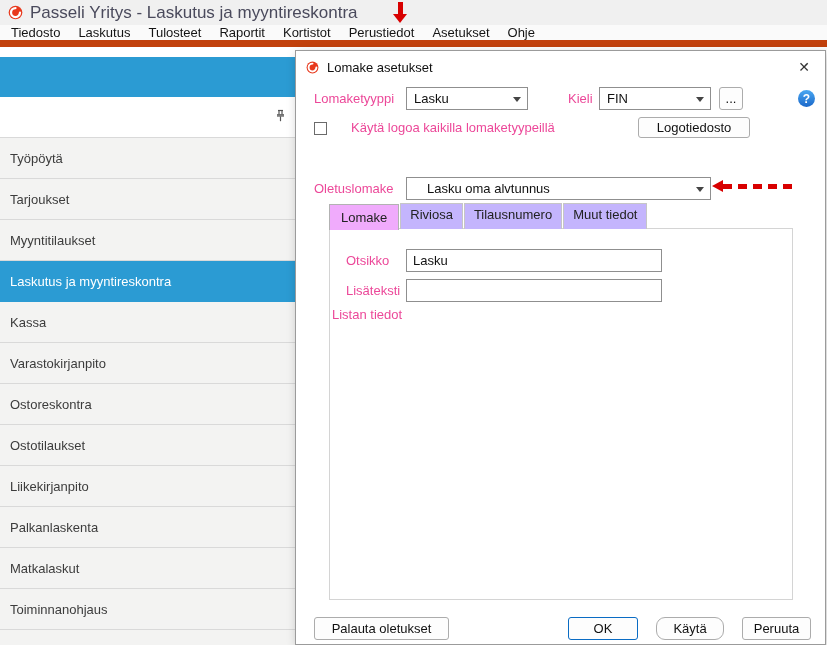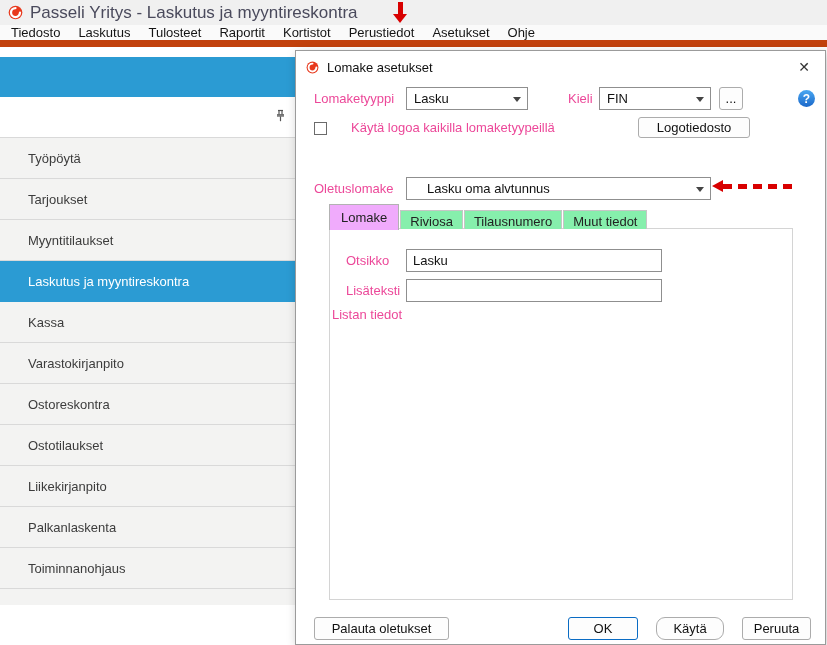--- a/index.html
+++ b/index.html
@@ -13,21 +13,21 @@
   .menubar { position:absolute; left:0; top:25px; width:827px; height:22px; background:#fafafa;
              border-bottom:7px solid #c2410c; display:flex; align-items:center; padding-left:2px; }
   .menu-item { padding:0 9px; height:22px; line-height:22px; color:#141414; font-size:13px; cursor:default; }
 
   
   .sidebar { position:absolute; left:0; top:47px; width:296px; height:598px; background:#fff; z-index:1; }
   .side-banner { margin-top:10px; height:40px; background:#2b9bd3; }
   .side-pinstrip { position:relative; height:40px; background:#fff; }
   .pin-btn { position:absolute; right:8px; top:11px; width:16px; height:16px; display:flex; align-items:center; justify-content:center; cursor:default; }
   .side-list { border-top:1px solid #d9d9d9; }
-  .side-item { height:41px; display:flex; align-items:center; padding-left:28px; background:#f3f3f2;
+  .side-item { height:41px; display:flex; align-items:center; padding-left:10px; background:#f3f3f2;
                border-bottom:1px solid #d9d9d9; color:#3c3c3c; font-size:13px; cursor:default; }
   .side-item.selected { background:#2b9bd3; border-bottom-color:#2b9bd3; color:#fff; }
   .side-item.partial { height:16px; border-bottom:none; }
 
   
   .dialog { position:absolute; left:295px; top:50px; width:531px; height:595px; background:#fff;
             border:1px solid #9b9b9b; box-shadow:2px 3px 10px rgba(0,0,0,.22); z-index:10; }
   .dlg-title { height:30px; display:flex; align-items:center; gap:8px; padding:16px 10px; font-size:13px; color:#101010; }
   .dlg-close { margin-left:auto; width:22px; height:22px; display:flex; align-items:center; justify-content:center;
                font-size:14px; color:#333; cursor:default; }
@@ -42,21 +42,21 @@
   .btn { position:absolute; height:23px; display:flex; align-items:center; justify-content:center;
          border:1px solid #acacac; background:#fdfdfd; border-radius:3px; font-size:13px; color:#111; cursor:default; }
   .btn.default { border:1px solid #0a6cc4; }
   .checkbox { position:absolute; width:13px; height:13px; border:1px solid #6b6b6b; background:#fff; cursor:default; }
   .help-icon { position:absolute; width:17px; height:17px; border-radius:50%;
                background:linear-gradient(#4aa8f2,#1a67c9); color:#fff; font-weight:bold; font-size:12px;
                display:flex; align-items:center; justify-content:center; cursor:default; }
 
   
   .tabstrip { position:absolute; left:33px; top:153px; height:25px; display:flex; align-items:flex-end; z-index:3; }
-  .tab { padding:3px 9px 0; background:#86efac; border:1px solid #c6c6c6; border-bottom:none; font-size:13px;
+  .tab { padding:3px 9px 7px; background:#c4b5fd; border:1px solid #c6c6c6; border-bottom:none; font-size:13px;
          color:#222; margin-right:1px; cursor:default; }
   .tab.active { background:#f0abfc; padding:5px 11px 5px; border-color:#b2b2b2; margin-bottom:-1px; }
   .tabpage { position:absolute; left:33px; top:177px; width:464px; height:372px; border:1px solid #d4d4d4; background:#fff; z-index:2; }
 
   
   .list { position:absolute; left:35px; top:272px; width:460px; height:244px; border:1px solid #c9c9c9; background:#fff; }
   .lrow { display:flex; height:22px; line-height:21px; border-bottom:1px solid #ededed; }
   .lc1 { width:125px; padding-left:8px; color:#1d1d1d; overflow:hidden; white-space:nowrap; }
   .lc2 { width:323px; padding-left:8px; color:#1d1d1d; overflow:hidden; white-space:nowrap; }
   .lc2.sel { background:#419ee0; color:#fff; }
@@ -115,20 +115,21 @@
     <div class="side-item">Työpöytä</div>
     <div class="side-item">Tarjoukset</div>
     <div class="side-item">Myyntitilaukset</div>
     <div class="side-item selected">Laskutus ja myyntireskontra</div>
     <div class="side-item">Kassa</div>
     <div class="side-item">Varastokirjanpito</div>
     <div class="side-item">Ostoreskontra</div>
     <div class="side-item">Ostotilaukset</div>
     <div class="side-item">Liikekirjanpito</div>
     <div class="side-item">Palkanlaskenta</div>
+    <div class="side-item">Matkalaskut</div>
     <div class="side-item">Toiminnanohjaus</div>
     <div class="side-item partial"></div>
   </div>
 </div>
 
 <div class="dialog">
   <div class="dlg-title">
     <span style="display:flex;">
       <svg width="13" height="13" viewBox="0 0 16 16">
         <circle cx="8" cy="8" r="7.3" fill="#e8391d"></circle>

